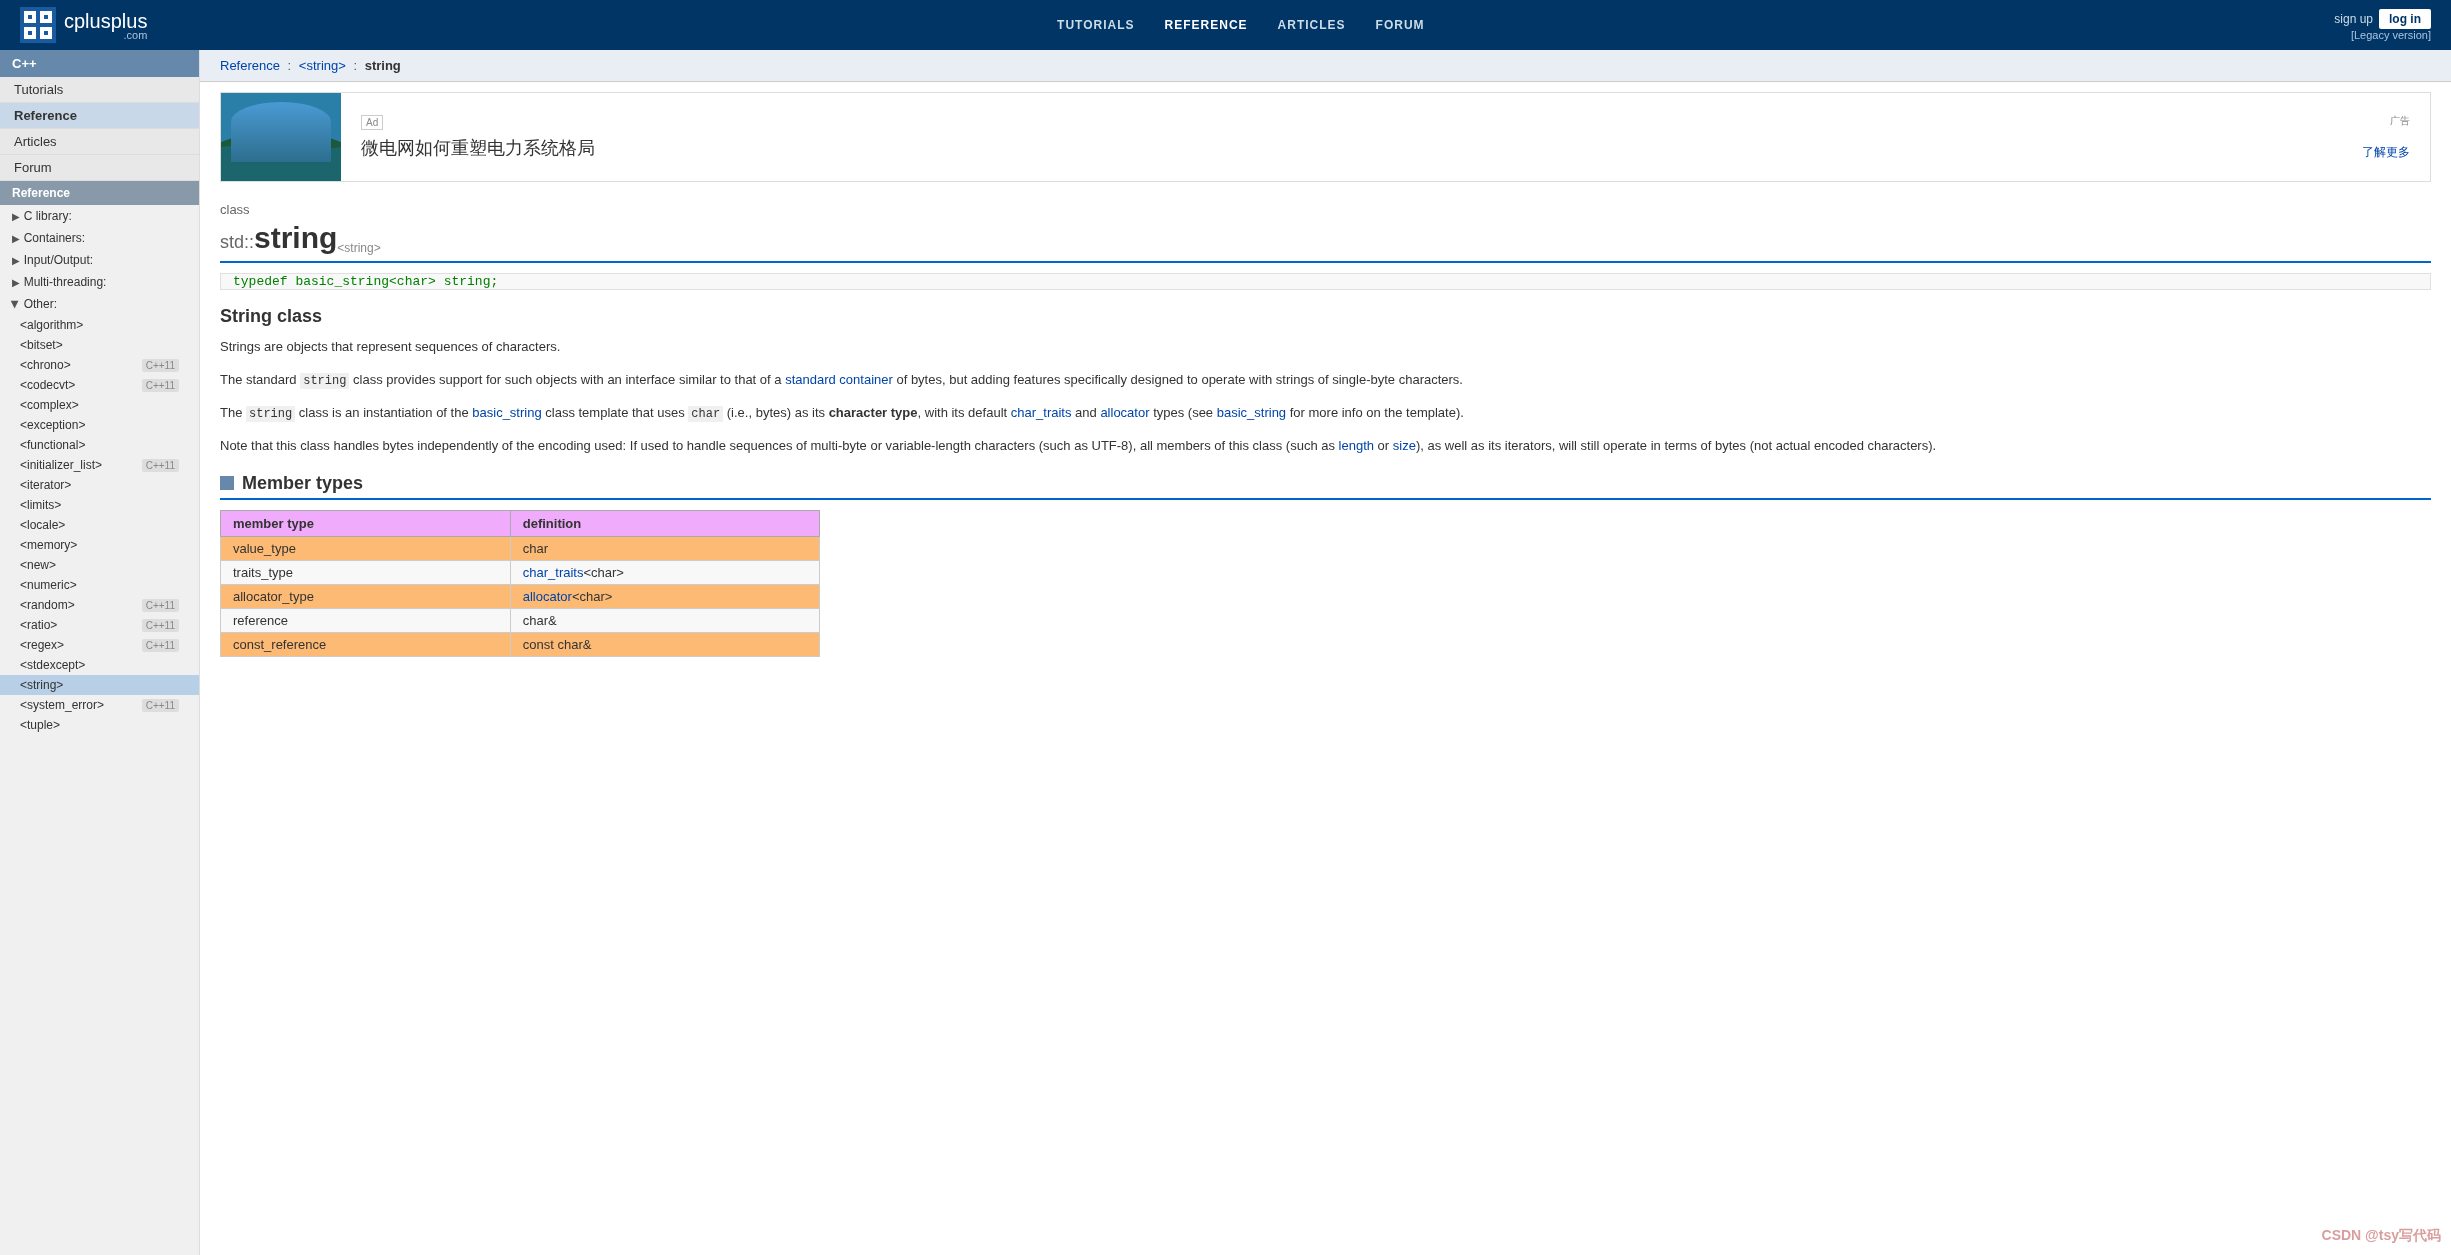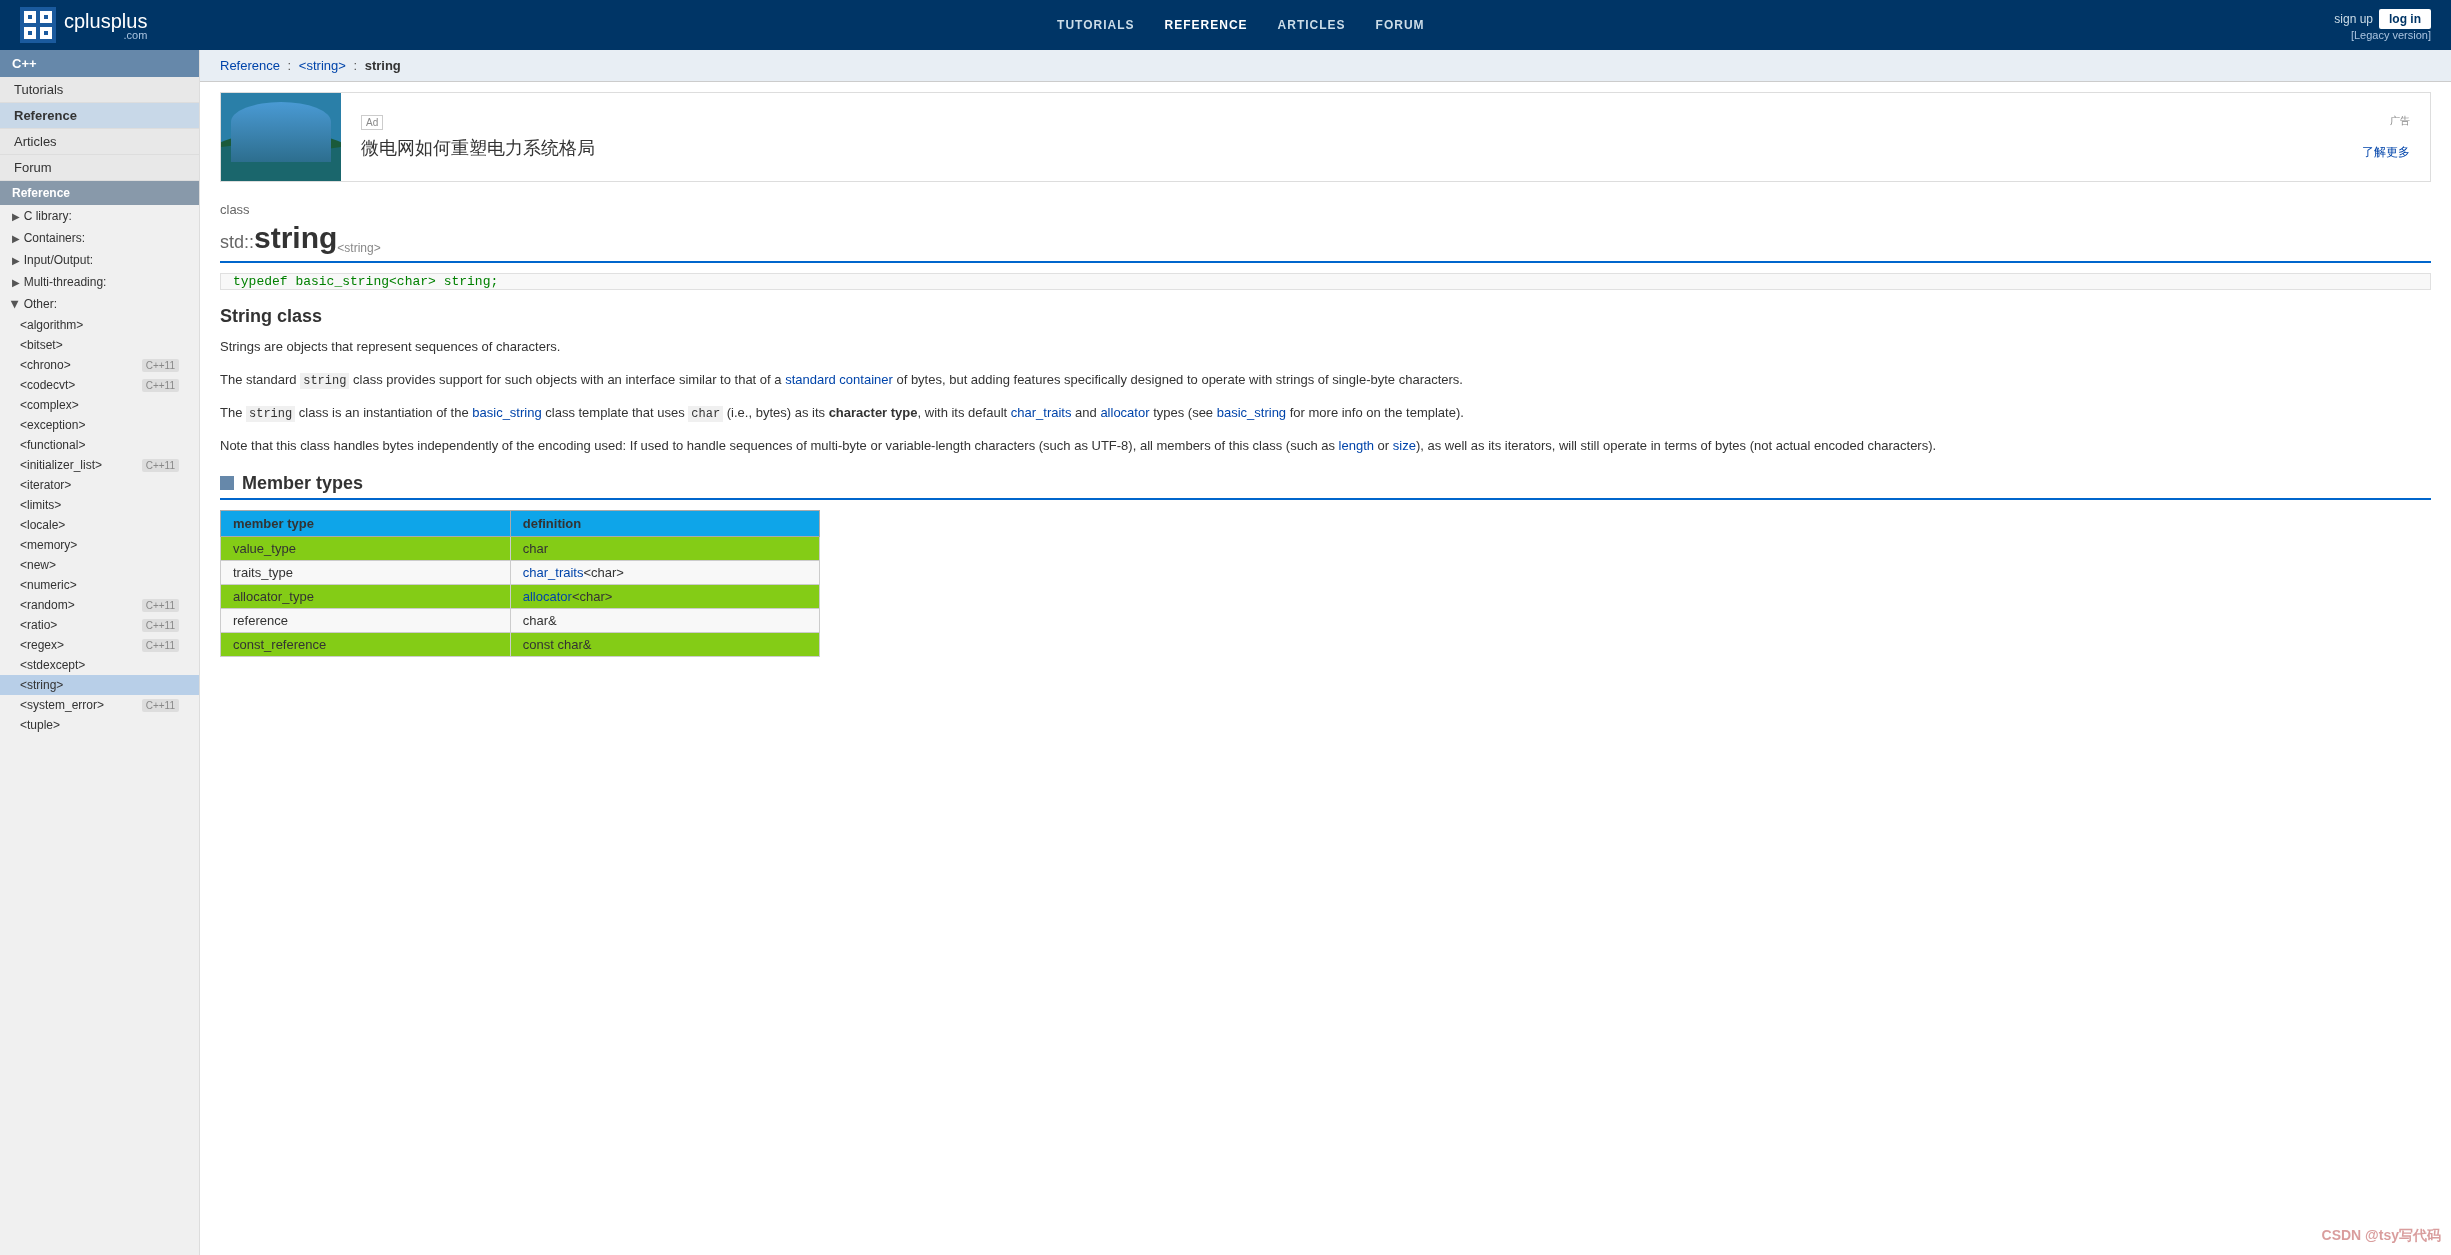--- a/index.html
+++ b/index.html
@@ -331,30 +331,30 @@
       font-weight: bold;
       color: #333;
     }
 
     .member-table {
       border-collapse: collapse;
       width: 600px;
       font-size: 13px;
     }
     .member-table th {
-      background: #0ea5e9;
+      background: #f0abfc;
       padding: 5px 12px;
       text-align: left;
       border: 1px solid #aaa;
       font-weight: bold;
     }
     .member-table td {
       padding: 4px 12px;
       border: 1px solid #ccc;
-      background: #84cc16;
+      background: #fdba74;
     }
     .member-table td a {
       color: #0044aa;
       text-decoration: none;
     }
     .member-table tr:nth-child(even) td { background: #f8f8f8; }
 
     
     #watermark {
       position: fixed;

